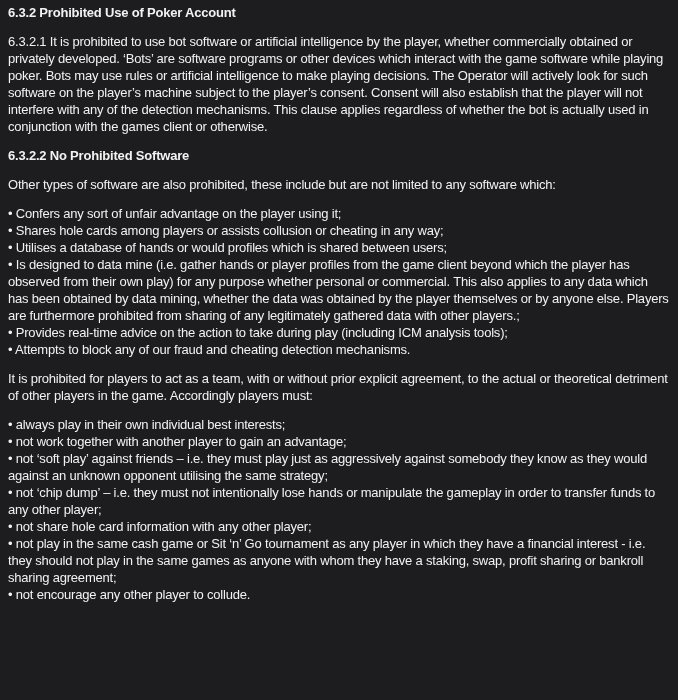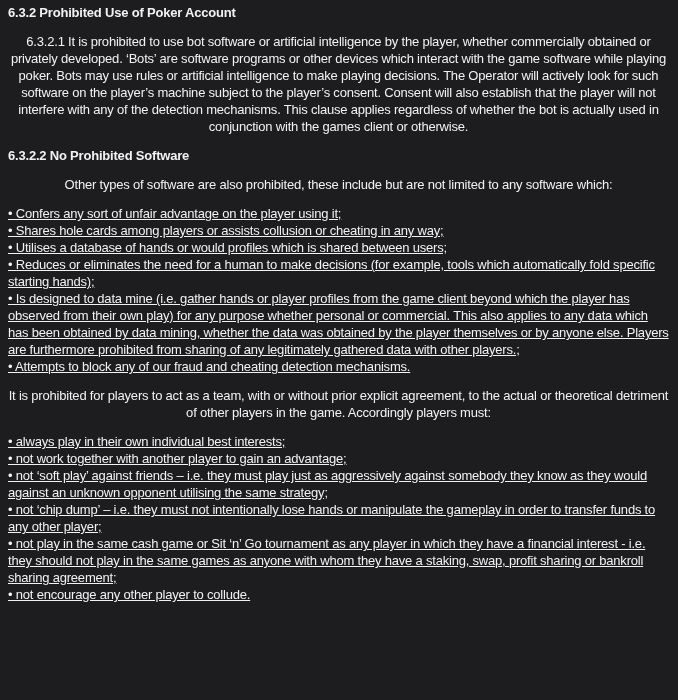--- a/index.html
+++ b/index.html
@@ -24,25 +24,23 @@
     width: 100%;
   }
   .block {
     margin: 0 0 12px 0;
   }
   .heading {
     font-weight: 700; 
   }
   .para {
     margin: 0 0 12px 0;
-    text-align: center;
   }
   .bullet-list {
     margin: 0 0 12px 0;
-    text-decoration: underline;
   }
   .bullet-line {
     
     margin: 0;
   }
 </style>
 </head>
 <body>
 
 <div class="doc">
@@ -52,31 +50,32 @@
   <p class="para">6.3.2.1 It is prohibited to use bot software or artificial intelligence by the player, whether commercially obtained or privately developed. ‘Bots’ are software programs or other devices which interact with the game software while playing poker. Bots may use rules or artificial intelligence to make playing decisions. The Operator will actively look for such software on the player’s machine subject to the player’s consent. Consent will also establish that the player will not interfere with any of the detection mechanisms. This clause applies regardless of whether the bot is actually used in conjunction with the games client or otherwise.</p>
 
   <div class="heading block">6.3.2.2 No Prohibited Software</div>
 
   <p class="para">Other types of software are also prohibited, these include but are not limited to any software which:</p>
 
   <div class="bullet-list">
     <div class="bullet-line">• Confers any sort of unfair advantage on the player using it;</div>
     <div class="bullet-line">• Shares hole cards among players or assists collusion or cheating in any way;</div>
     <div class="bullet-line">• Utilises a database of hands or would profiles which is shared between users;</div>
-    <div class="bullet-line">• Reduces or eliminates the need for a human to make decisions (for example, tools which automatically fold specific starting hands);</div>
     <div class="bullet-line">• Is designed to data mine (i.e. gather hands or player profiles from the game client beyond which the player has observed from their own play) for any purpose whether personal or commercial. This also applies to any data which has been obtained by data mining, whether the data was obtained by the player themselves or by anyone else. Players are furthermore prohibited from sharing of any legitimately gathered data with other players.;</div>
+    <div class="bullet-line">• Provides real-time advice on the action to take during play (including ICM analysis tools);</div>
     <div class="bullet-line">• Attempts to block any of our fraud and cheating detection mechanisms.</div>
   </div>
 
 
   <p class="para">It is prohibited for players to act as a team, with or without prior explicit agreement, to the actual or theoretical detriment of other players in the game. Accordingly players must:</p>
 
   <div class="bullet-list">
     <div class="bullet-line">• always play in their own individual best interests;</div>
     <div class="bullet-line">• not work together with another player to gain an advantage;</div>
     <div class="bullet-line">• not ‘soft play’ against friends – i.e. they must play just as aggressively against somebody they know as they would against an unknown opponent utilising the same strategy;</div>
     <div class="bullet-line">• not ‘chip dump’ – i.e. they must not intentionally lose hands or manipulate the gameplay in order to transfer funds to any other player;</div>
+    <div class="bullet-line">• not share hole card information with any other player;</div>
     <div class="bullet-line">• not play in the same cash game or Sit ‘n’ Go tournament as any player in which they have a financial interest - i.e. they should not play in the same games as anyone with whom they have a staking, swap, profit sharing or bankroll sharing agreement;</div>
     <div class="bullet-line">• not encourage any other player to collude.</div>
   </div>
 
 
 </div>
 
 </body></html>

